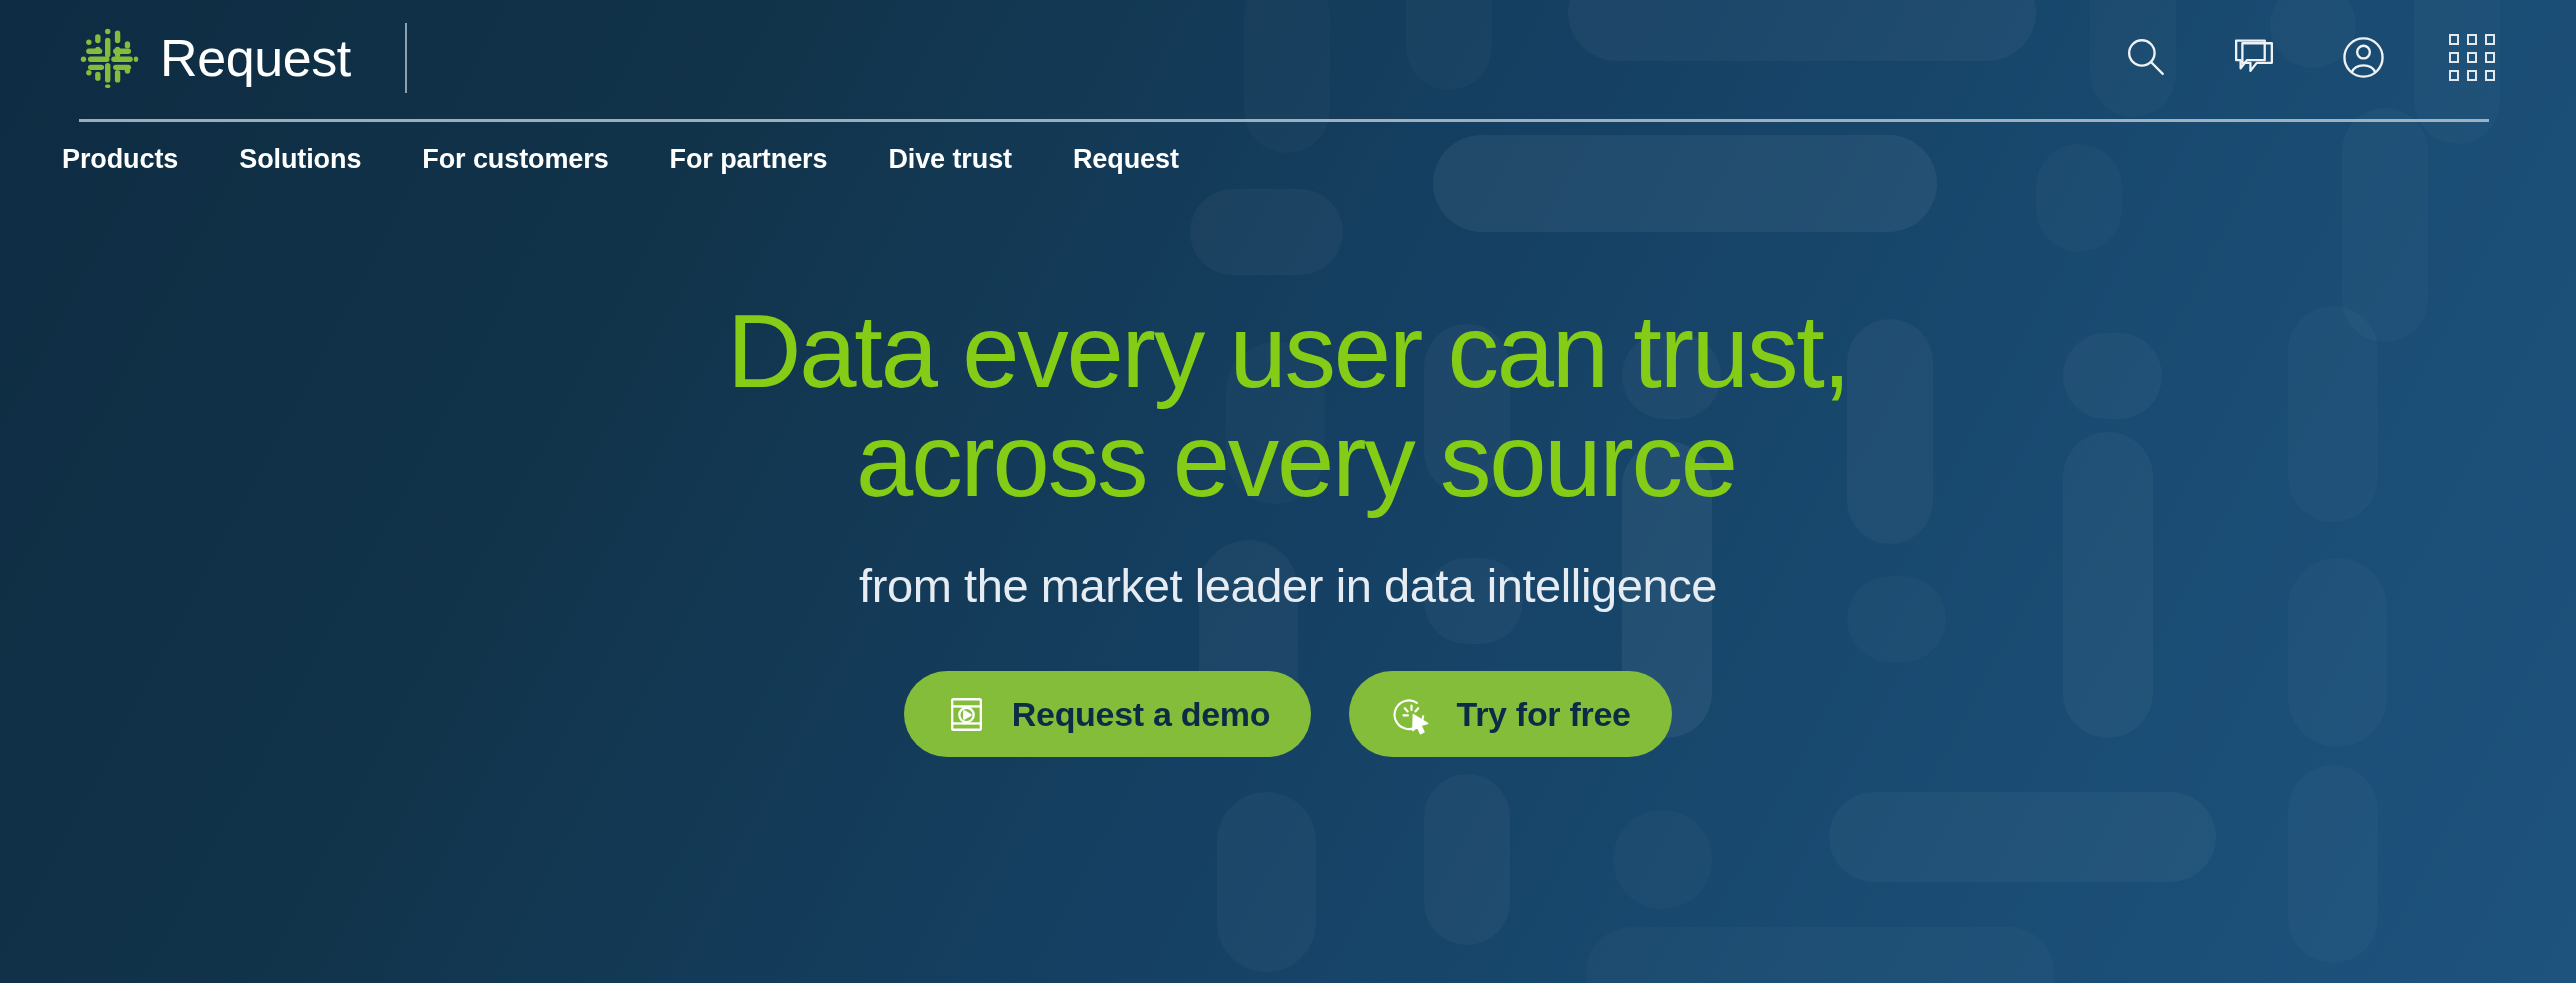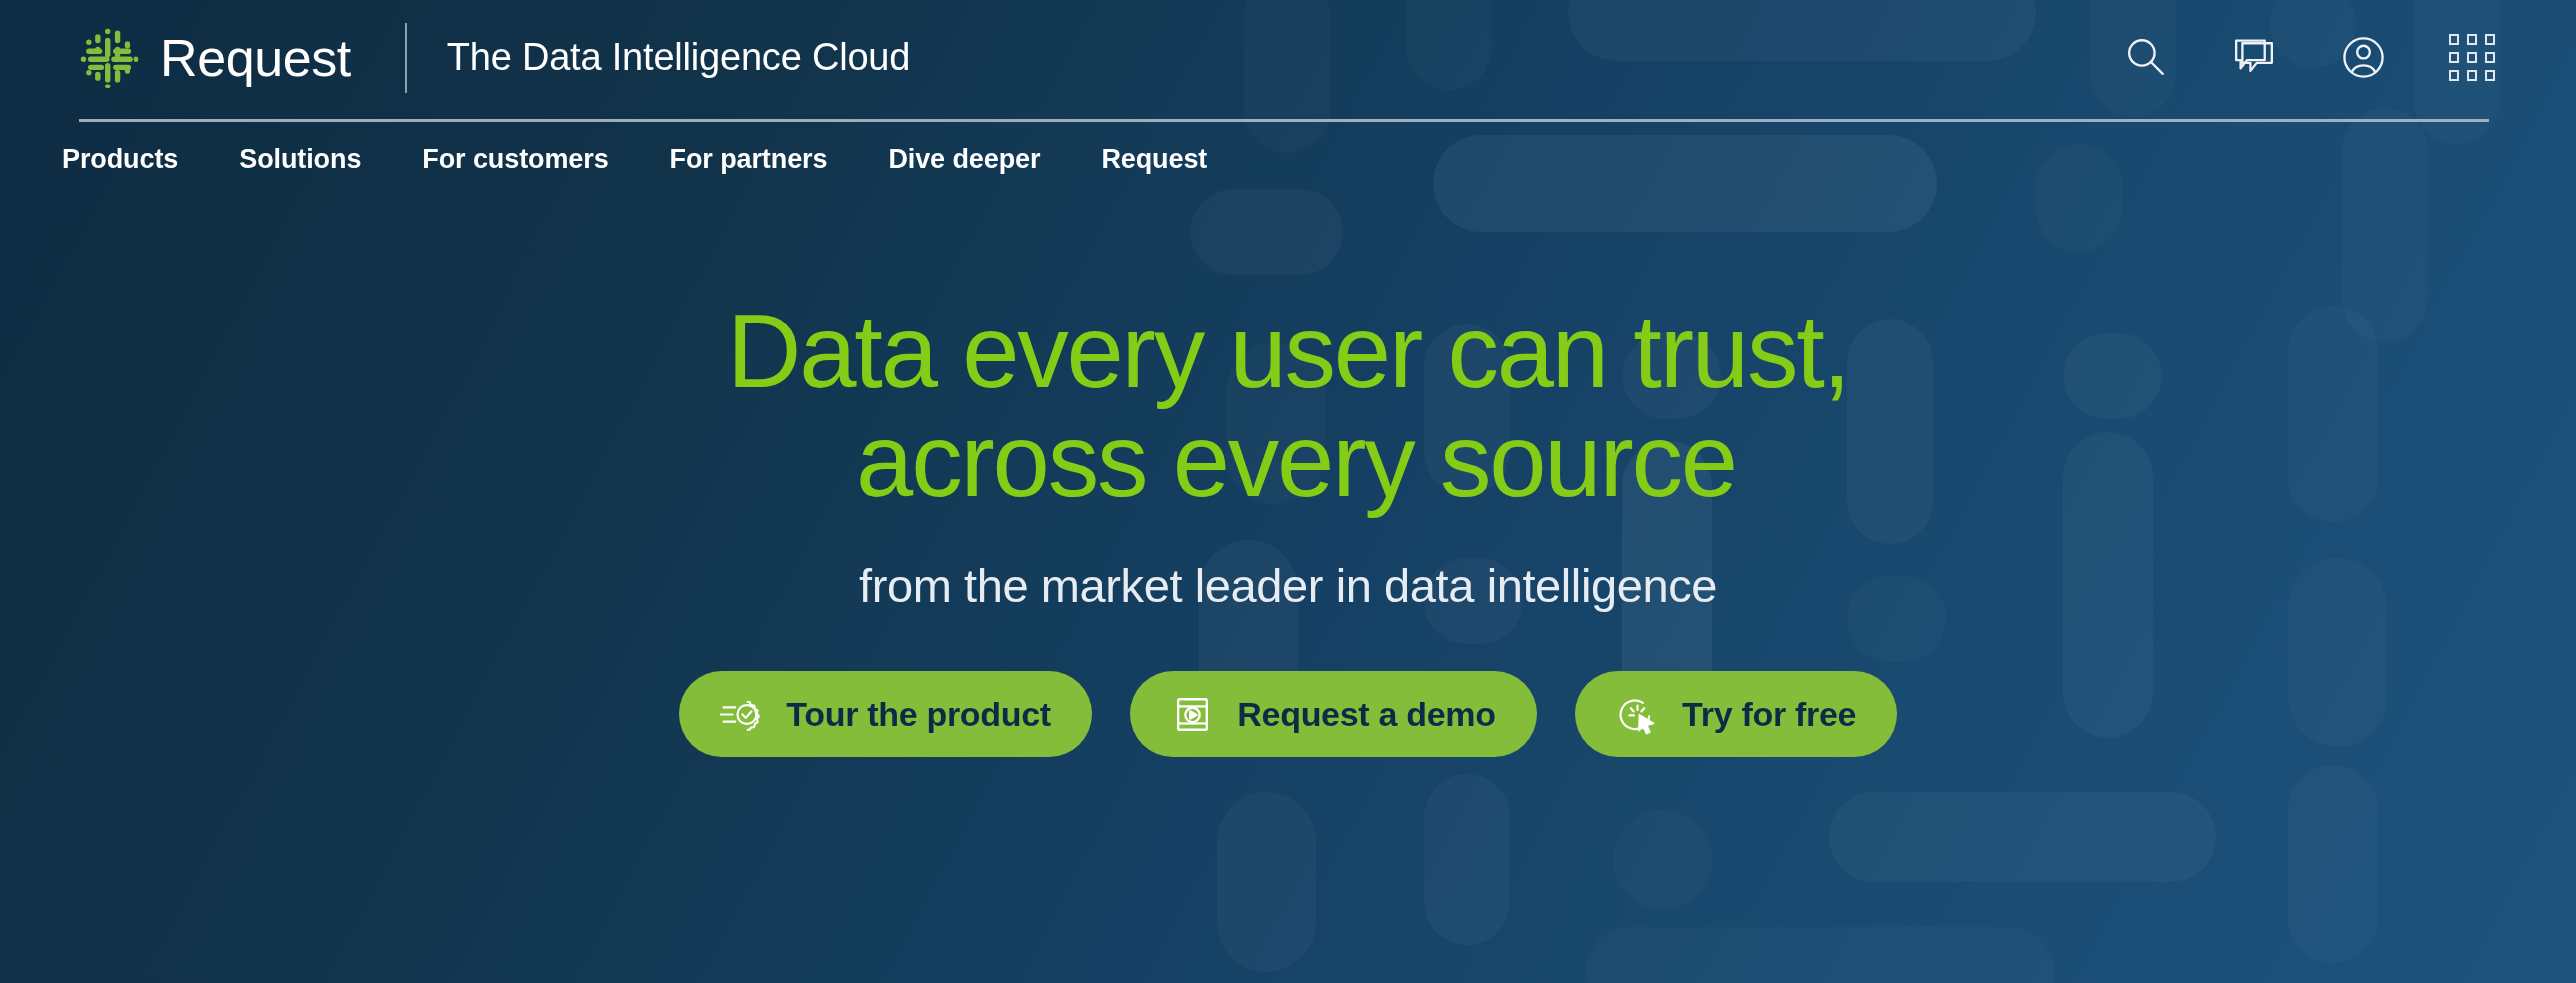--- a/index.html
+++ b/index.html
@@ -295,21 +295,20 @@
           <rect x="51" y="44" width="6" height="8" rx="3"></rect>
           <rect x="8" y="48" width="6" height="6" rx="3"></rect>
           <rect x="29" y="64" width="6" height="4" rx="2"></rect>
         </g>
       </svg>
       <div class="logo-word">Request</div>
     </div>
 
     <div class="brand-sep"></div>
 
-    <div class="tagline">The Data Intelligence Cloud</div>
 
     <div class="topbar-icons">
 
       <button class="icon-btn" aria-label="Search">
         <svg width="49" height="49" viewBox="0 0 54 54" fill="none" stroke="#eef2f6" stroke-width="2.6">
           <circle cx="23" cy="22" r="14"></circle>
           <line x1="33" y1="32" x2="46" y2="45" stroke-linecap="round"></line>
         </svg>
       </button>
 
@@ -345,46 +344,35 @@
     </div>
   </div>
 
   <div class="divider"></div>
 
   <nav class="mainnav">
     <a class="nav-item" href="#">Products</a>
     <a class="nav-item" href="#">Solutions</a>
     <a class="nav-item" href="#">For customers</a>
     <a class="nav-item" href="#">For partners</a>
-    <a class="nav-item" href="#">Dive deeper</a>
+    <a class="nav-item" href="#">Dive trust</a>
     <a class="nav-item" href="#">Request</a>
   </nav>
 
   <div class="hero">
 
     <h1 class="hero-title">
       <span class="l1">Data every user can trust,</span>
       <span class="l2">across every source</span>
     </h1>
 
     <div class="hero-sub">from the market leader in data intelligence</div>
 
     <div class="cta-row">
 
-      <button class="cta">
-        <svg width="43" height="43" viewBox="0 0 48 48" fill="none" stroke="#ffffff" stroke-width="2.4">
-          <path d="M30 10 h3 l1.5 3.4 3.6 .6 .8 3.4 3 2 -.6 3.6 2 3 -2 3 .6 3.6 -3 2 -.8 3.4 -3.6 .6 L33 41 h-3" stroke-linejoin="round"></path>
-          <circle cx="30" cy="24" r="10.5"></circle>
-          <path d="M25 24 l3.8 3.8 6.4 -7.4" stroke-linecap="round" stroke-linejoin="round"></path>
-          <line x1="4" y1="16" x2="17" y2="16" stroke-linecap="round"></line>
-          <line x1="1" y1="24" x2="14" y2="24" stroke-linecap="round"></line>
-          <line x1="4" y1="32" x2="17" y2="32" stroke-linecap="round"></line>
-        </svg>
-        <span>Tour the product</span>
-      </button>
 
       <button class="cta">
         <svg width="43" height="43" viewBox="0 0 48 48" fill="none" stroke="#ffffff" stroke-width="2.6">
           <rect x="8" y="7" width="32" height="34" rx="1.5" stroke-linejoin="round"></rect>
           <line x1="8" y1="15" x2="40" y2="15"></line>
           <line x1="8" y1="34" x2="40" y2="34"></line>
           <circle cx="24" cy="24.5" r="8"></circle>
           <path d="M21.5 20.5 L28.5 24.5 L21.5 28.5 Z" fill="#ffffff" stroke-linejoin="round"></path>
         </svg>
         <span>Request a demo</span>

